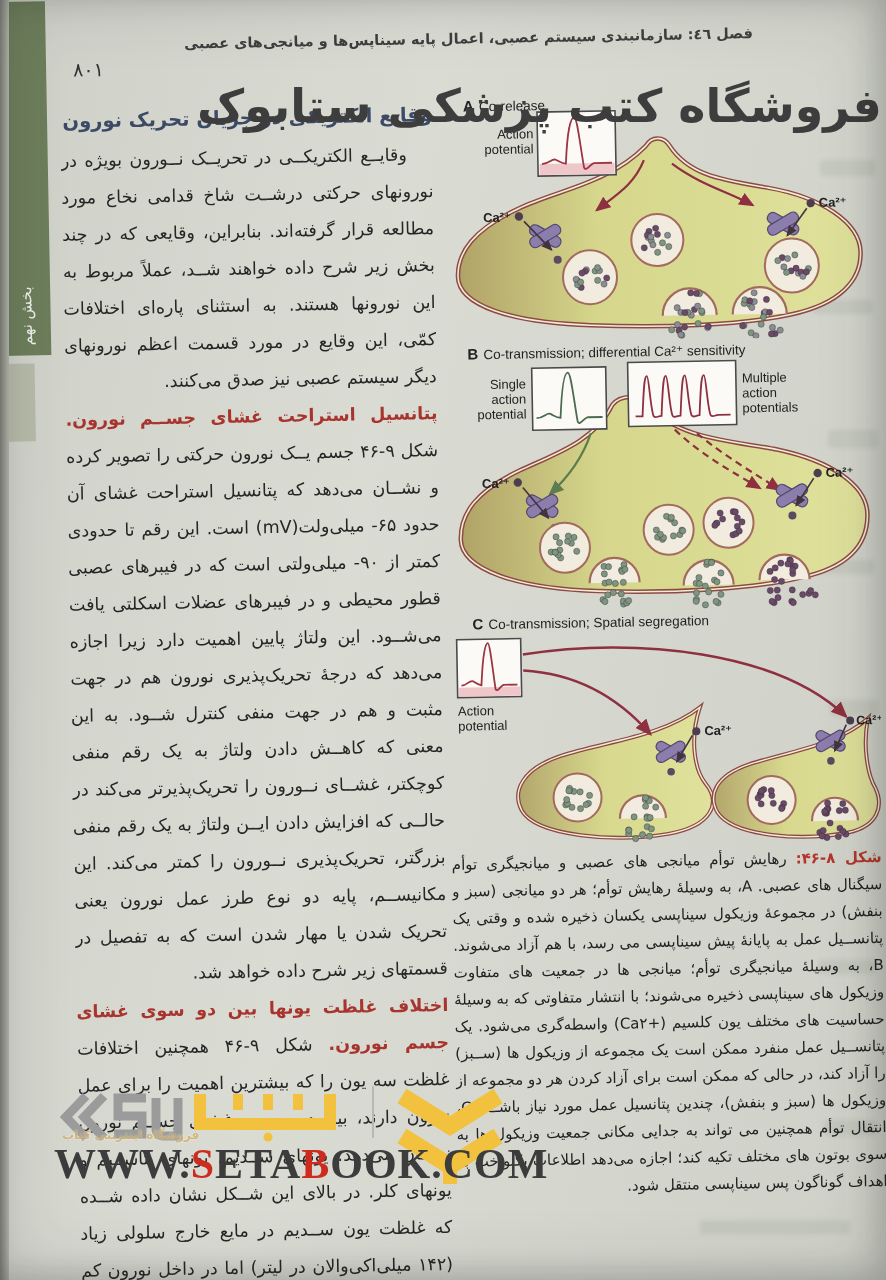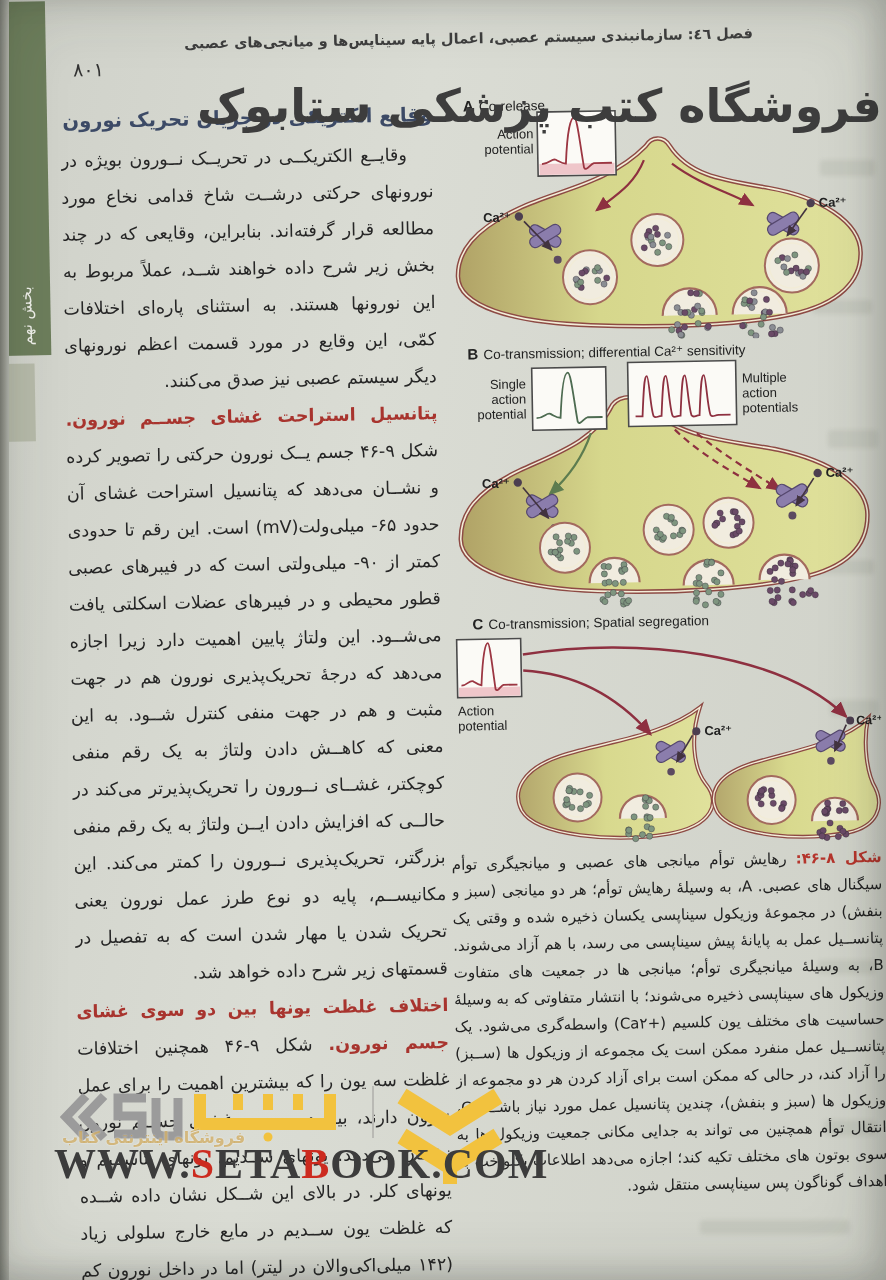--- a/index.html
+++ b/index.html
@@ -52,21 +52,21 @@
     font-size:46px;font-weight:bold;color:#3d3d3d;white-space:nowrap;margin-top:33px;}
   .wm-url{position:absolute;left:54px;top:1140px;z-index:5;
     font-family:Liberation Serif, serif;font-size:42px;font-weight:bold;
     letter-spacing:1px;color:#3c3c3c;white-space:nowrap;}
   .wm-url .red{color:#cc2b1f;}
   .wm-logos{position:absolute;left:60px;top:1082px;z-index:5;height:120px;}
   .logo-gray{position:absolute;left:0;top:8px;}
   .logo-kufic{position:absolute;left:130px;top:2px;}
   .logo-divider{position:absolute;left:312px;top:4px;width:2px;height:52px;background:#b9b9b4;}
   .logo-emblem{position:absolute;left:330px;top:-2px;}
-  .wm-tagline{position:absolute;left:2px;top:46px;z-index:5;font-size:16px;font-weight:bold;
+  .wm-tagline{position:absolute;left:2px;top:46px;z-index:5;font-size:12px;font-weight:bold;
     letter-spacing:2px;color:rgba(196,150,58,.62);text-shadow:0 0 2px rgba(255,255,255,.7);
     direction:rtl;white-space:nowrap;}
 
   
   .smudge{position:absolute;border-radius:4px;filter:blur(2px);z-index:1;
     background:rgba(108,116,96,.12);}
 </style>
 </head>
 <body>
 

